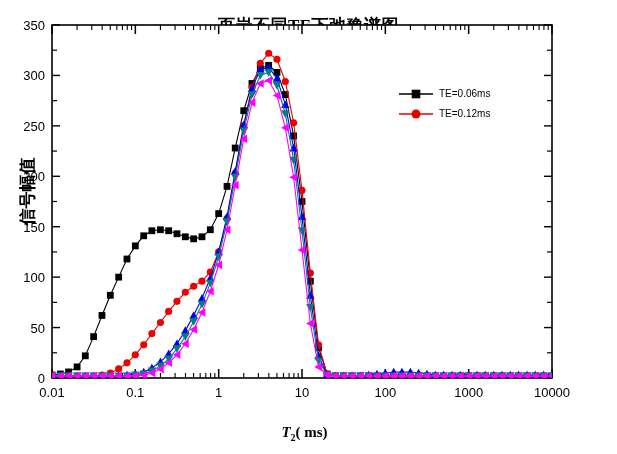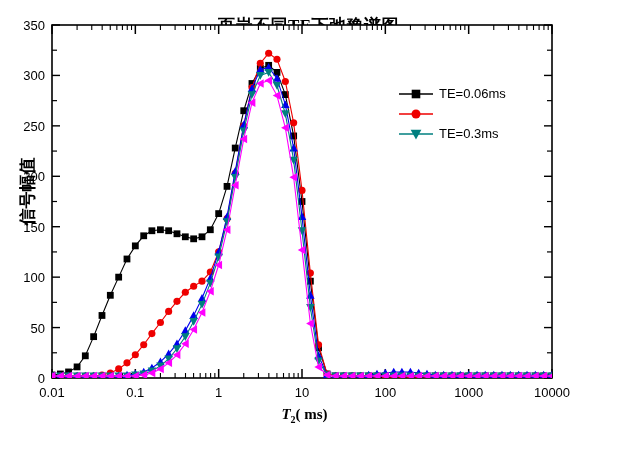--- a/index.html
+++ b/index.html
@@ -16,21 +16,21 @@
     left:0;top:14px;width:617px;
     text-align:center;
     font-family:"Liberation Serif", serif;
     font-weight:bold;
     font-size:17px;
     color:#000;
     letter-spacing:0.5px;
   }
   .xlabel{
     position:absolute;
-    left:0;top:406px;width:609px;
+    left:0;top:424px;width:609px;
     text-align:center;
     font-family:"Liberation Serif", serif;
     font-weight:bold;
     font-size:15px;
     color:#000;
   }
   .xlabel i{font-style:italic;}
   .xlabel sub{font-size:10px;}
   .ylabel{
     position:absolute;
@@ -42,21 +42,21 @@
     font-family:"Liberation Serif", serif;
     font-weight:bold;
     font-size:17px;
     color:#000;
     white-space:nowrap;
   }
   .legend{
     position:absolute;
     left:398px;top:84px;
     font-family:"Liberation Sans", sans-serif;
-    font-size:13px;
+    font-size:10px;
     color:#000;
   }
   .legend-row{
     display:flex;align-items:center;
     height:20px;
   }
   .legend-sym{
     width:36px;height:18px;
     display:inline-block;position:relative;
     margin-right:5px;flex:none;
@@ -568,23 +568,17 @@
             <line x1="1" y1="9" x2="35" y2="9" stroke="#000000" stroke-width="1.6"></line>
             <rect x="13.7" y="4.7" width="8.6" height="8.6" fill="#000000"></rect>
           </svg></span>
         <span class="legend-label">TE=0.06ms</span>
       </div>
       <div class="legend-row">
         <span class="legend-sym"><svg width="36" height="18">
             <line x1="1" y1="9" x2="35" y2="9" stroke="#ee0000" stroke-width="1.6"></line>
             <circle cx="18" cy="9" r="4.515" fill="#ee0000"></circle>
           </svg></span>
-      </div>
-      <div class="legend-row">
-        <span class="legend-sym"><svg width="36" height="18">
-            <line x1="1" y1="9" x2="35" y2="9" stroke="#007f7f" stroke-width="1.6"></line>
-            <polygon points="18.00,14.38 12.63,4.70 23.38,4.70" fill="#007f7f"></polygon>
-          </svg></span>
-        <span class="legend-label">TE=0.3ms</span>
+        <span class="legend-label">TE=0.12ms</span>
       </div>
     </div>
 
 </div>
 
 </body></html>

